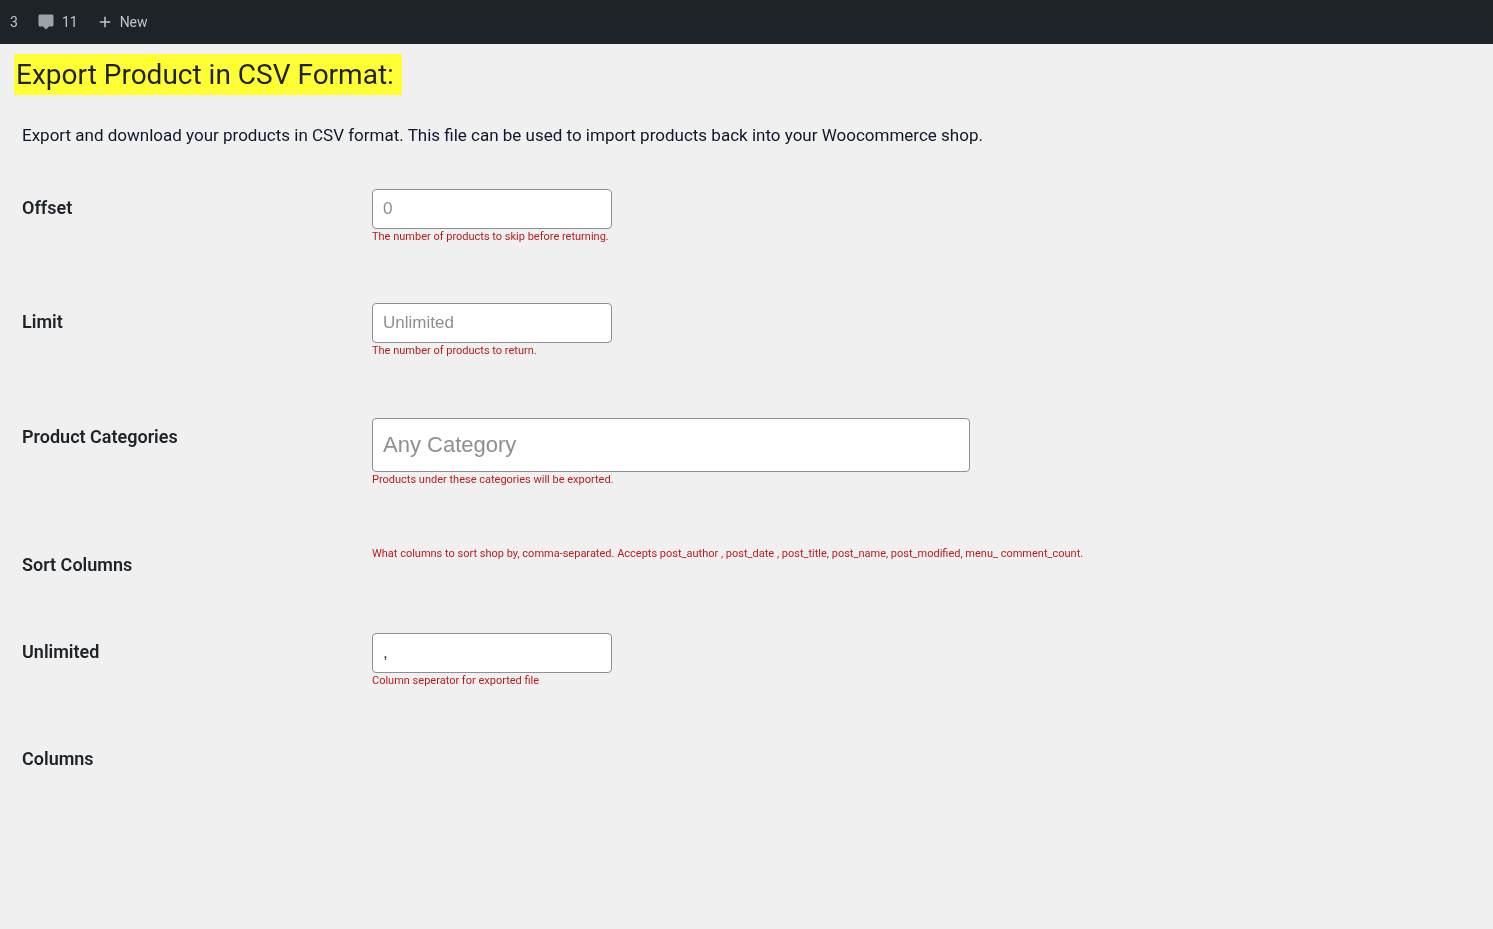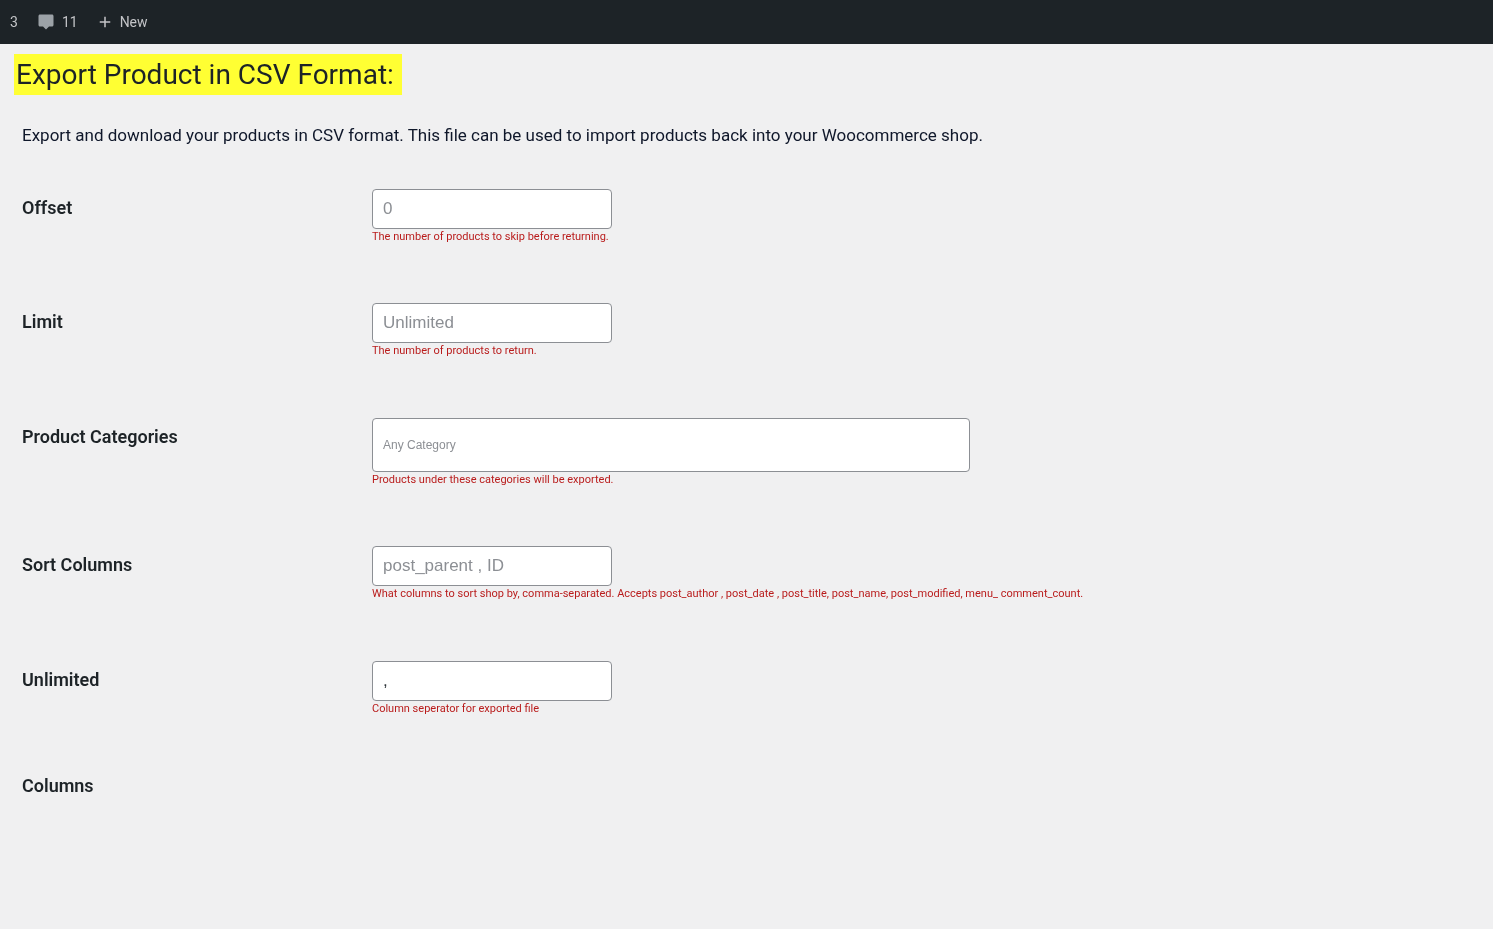--- a/index.html
+++ b/index.html
@@ -89,21 +89,21 @@
       font-size: 17px;
       color: #2c3338;
       background: #fff;
       border: 1px solid #8c8f94;
       border-radius: 4px;
       outline: none;
     }
     .form-input-wide {
       width: 598px;
       height: 54px;
-      font-size: 12px;
+      font-size: 22px;
     }
     .form-input::placeholder {
       color: #8c8f94;
     }
     .form-help {
       font-size: 11px;
       color: #b91c1c;
       line-height: 1.5;
     }
     .columns-label {
@@ -162,21 +162,20 @@
       <div class="form-label">Product Categories</div>
       <div class="form-field">
         <input type="text" class="form-input form-input-wide" placeholder="Any Category" style="">
         <div class="form-help">Products under these categories will be exported.</div>
       </div>
     </div>
 
     <div class="form-row">
       <div class="form-label">Sort Columns</div>
       <div class="form-field">
-        <input type="text" class="form-input" placeholder="post_parent , ID" style="">
         <div class="form-help">What columns to sort shop by, comma-separated. Accepts post_author , post_date , post_title, post_name, post_modified, menu_ comment_count.</div>
       </div>
     </div>
 
     <div class="form-row">
       <div class="form-label">Unlimited</div>
       <div class="form-field">
         <input type="text" class="form-input" value="," style="">
         <div class="form-help">Column seperator for exported file</div>
       </div>

